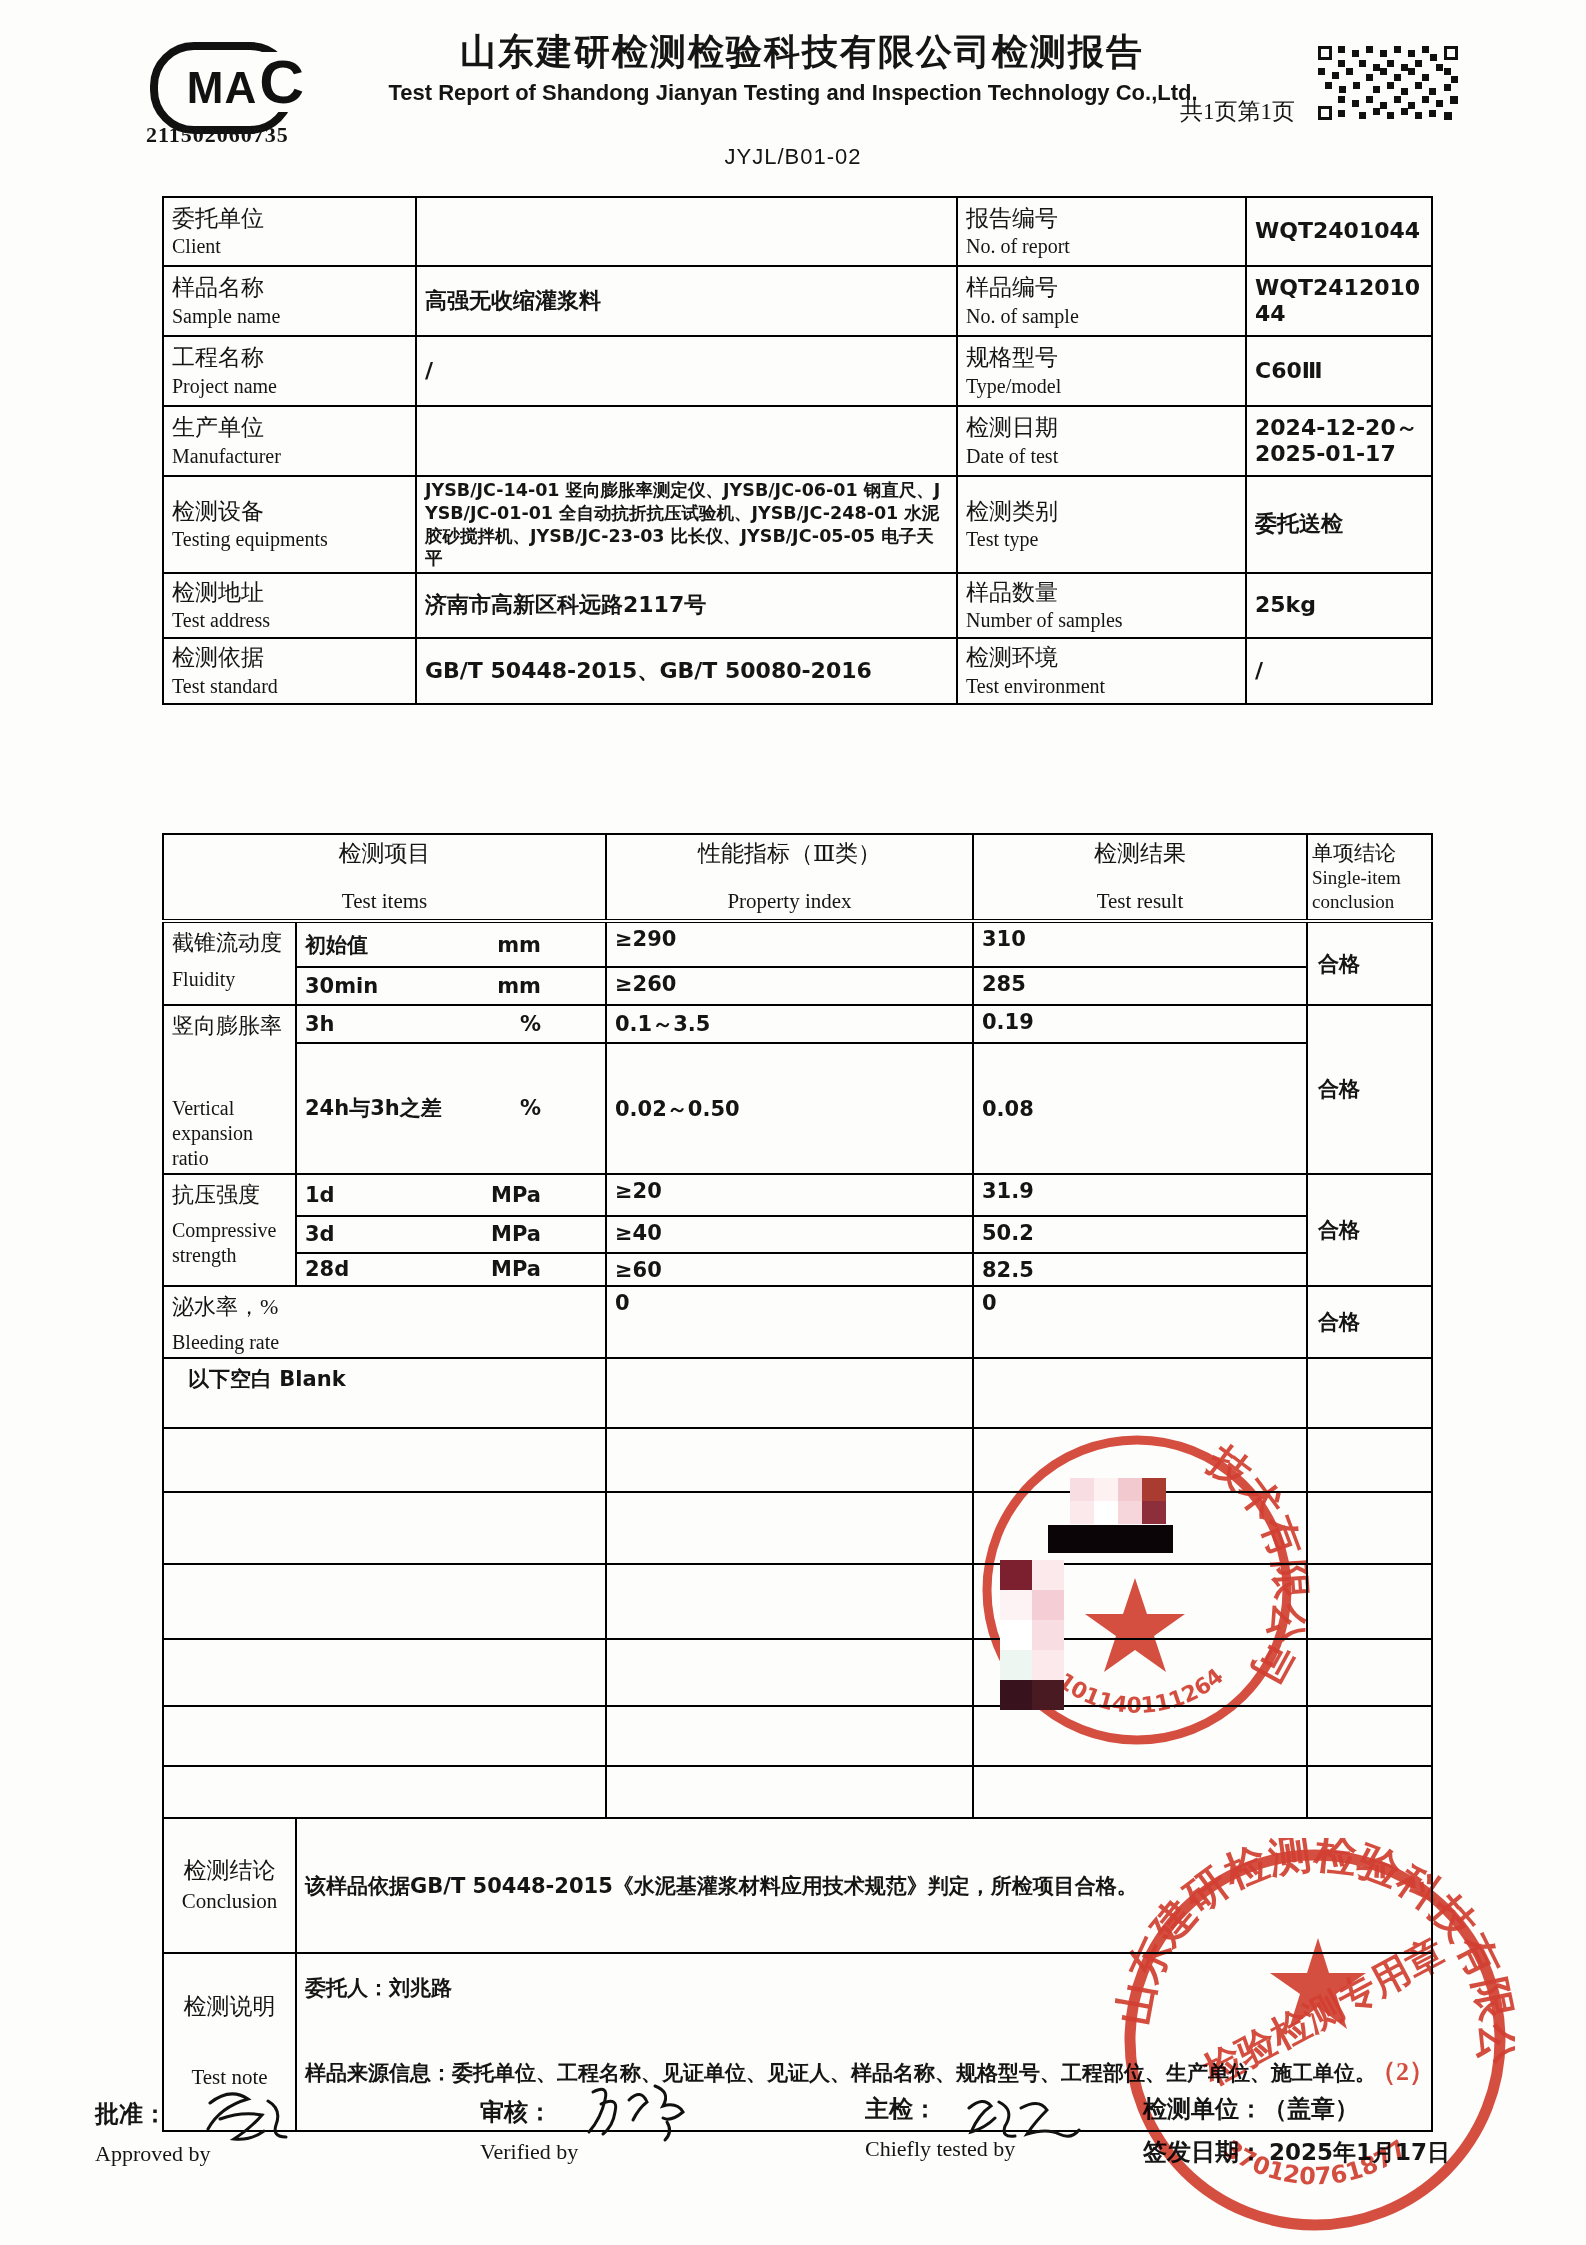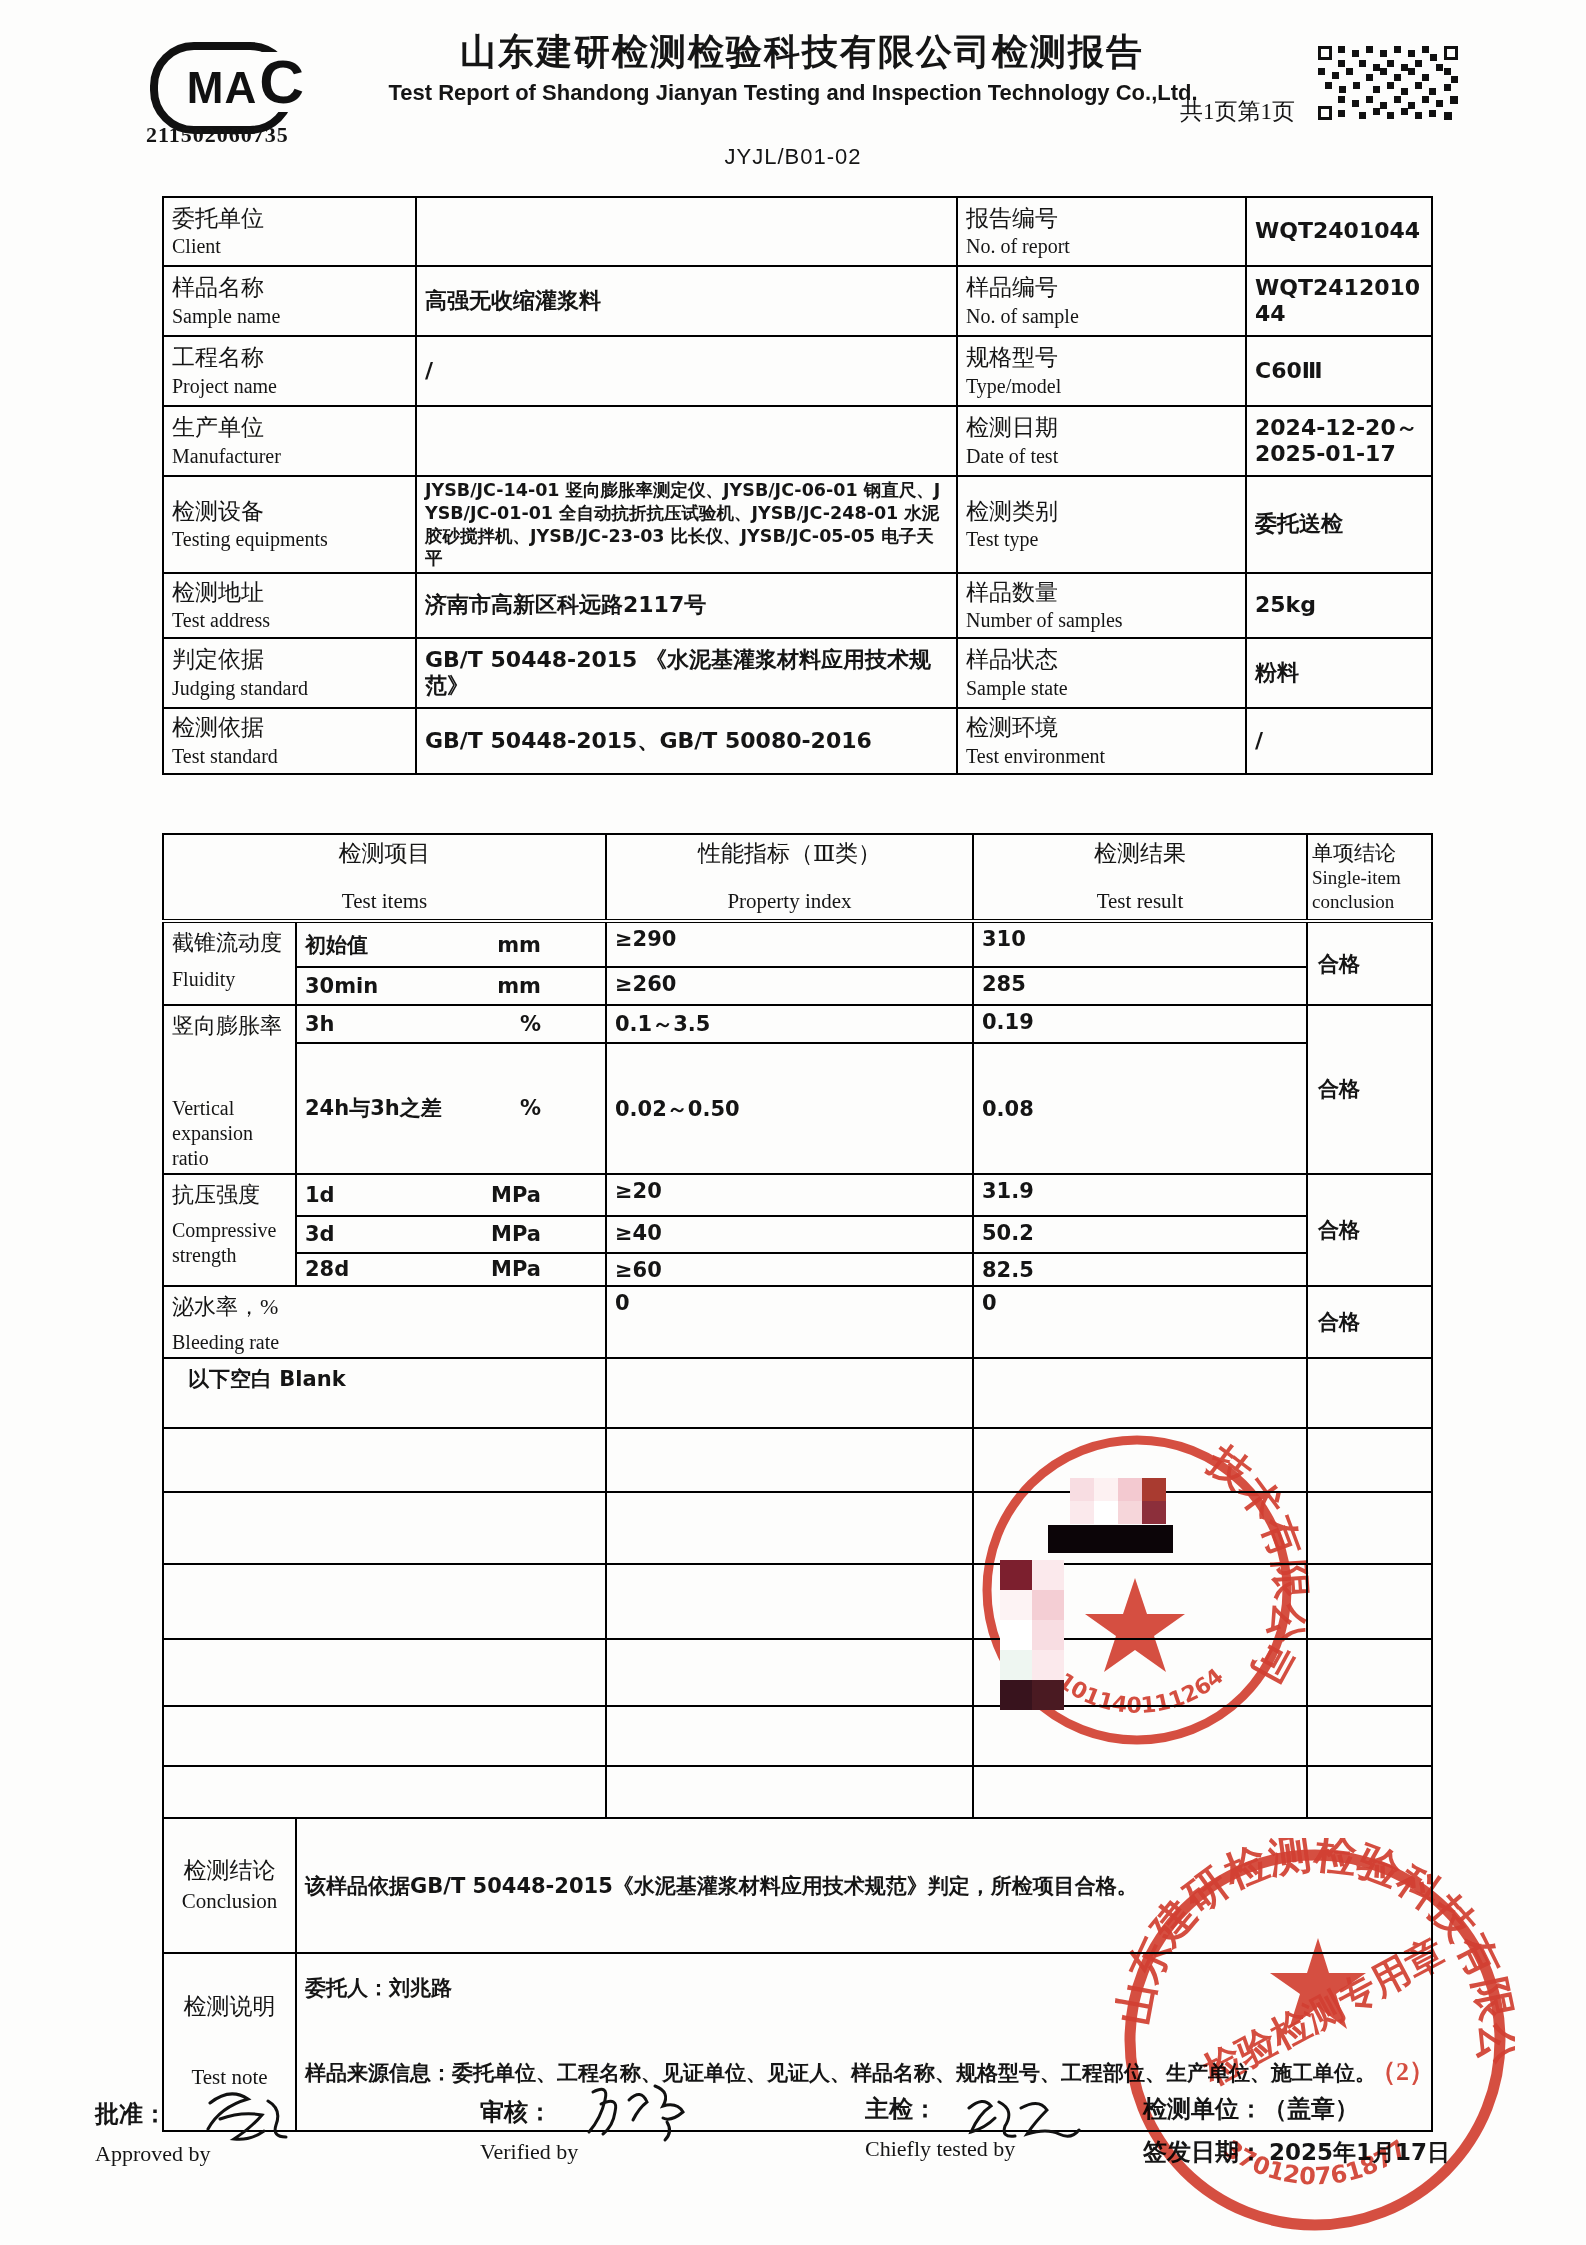--- a/index.html
+++ b/index.html
@@ -218,32 +218,20 @@
             <span class="cn">检测地址</span>
             <span class="en">Test address</span>
           </td>
       <td class="val mid">济南市高新区科远路2117号</td>
       <td class="lbl">
             <span class="cn">样品数量</span>
             <span class="en">Number of samples</span>
           </td>
       <td class="val">25kg</td>
     </tr>
-    <tr style="height:70px">
-      <td class="lbl">
-            <span class="cn">判定依据</span>
-            <span class="en">Judging standard</span>
-          </td>
-      <td class="val mid">GB/T 50448-2015 《水泥基灌浆材料应用技术规范》</td>
-      <td class="lbl">
-            <span class="cn">样品状态</span>
-            <span class="en">Sample state</span>
-          </td>
-      <td class="val mid">粉料</td>
-    </tr>
     <tr style="height:66px">
       <td class="lbl">
             <span class="cn">检测依据</span>
             <span class="en">Test standard</span>
           </td>
       <td class="val mid">GB/T 50448-2015、GB/T 50080-2016</td>
       <td class="lbl">
             <span class="cn">检测环境</span>
             <span class="en">Test environment</span>
           </td>

